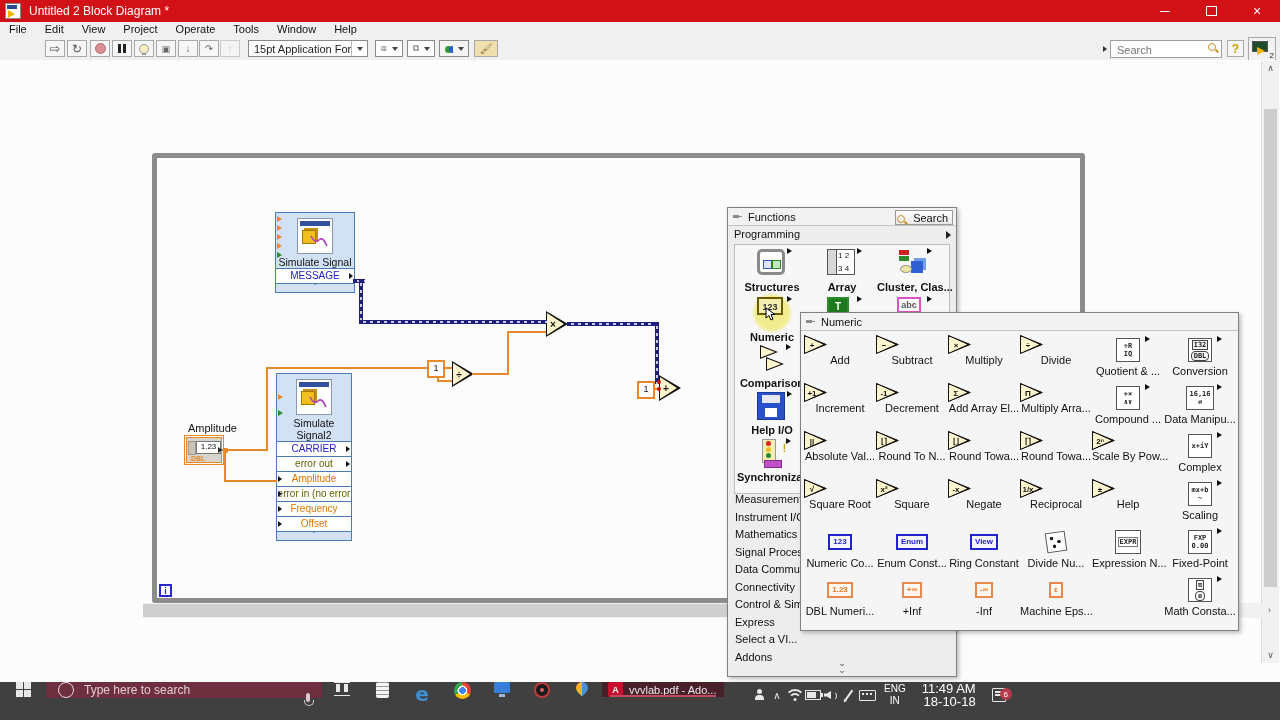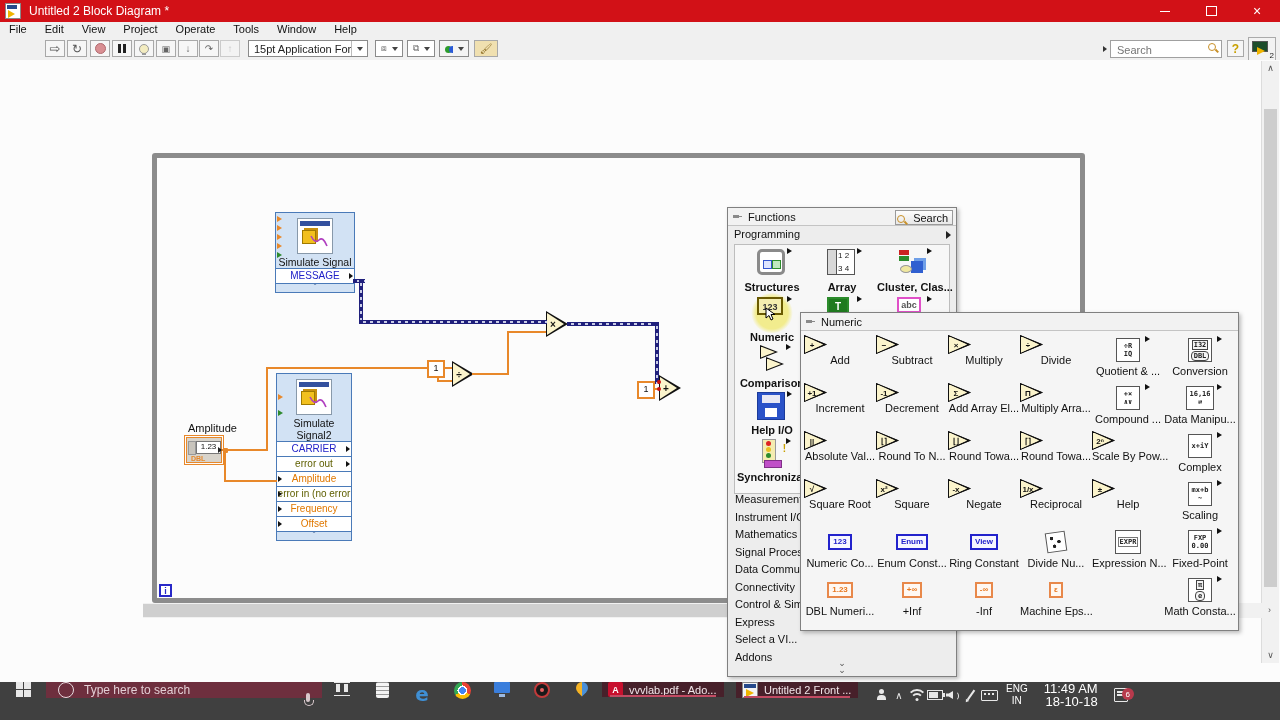--- a/index.html
+++ b/index.html
@@ -929,25 +929,20 @@
     <div class="tkico">
         <div class="pinico"></div>
       </div>
     <div class="appbtn">
       <span class="pdfico">A</span>
       <span class="blabel">vvvlab.pdf - Ado...</span>
       <span class="under"></span>
     </div>
     <div style="width:6px"></div>
     <div style="width:6px"></div>
-    <div class="appbtn">
-      <span class="lvico16"></span>
-      <span class="blabel">Untitled 2 Front ...</span>
-      <span class="under"></span>
-    </div>
     <div class="tray">
       <div class="trayico">
           <div class="personico"></div>
         </div>
       <div class="trayico">
           <span class="chev">∧</span>
         </div>
       <div class="trayico">
           <div class="wifi">
             <i class="a1"></i>

